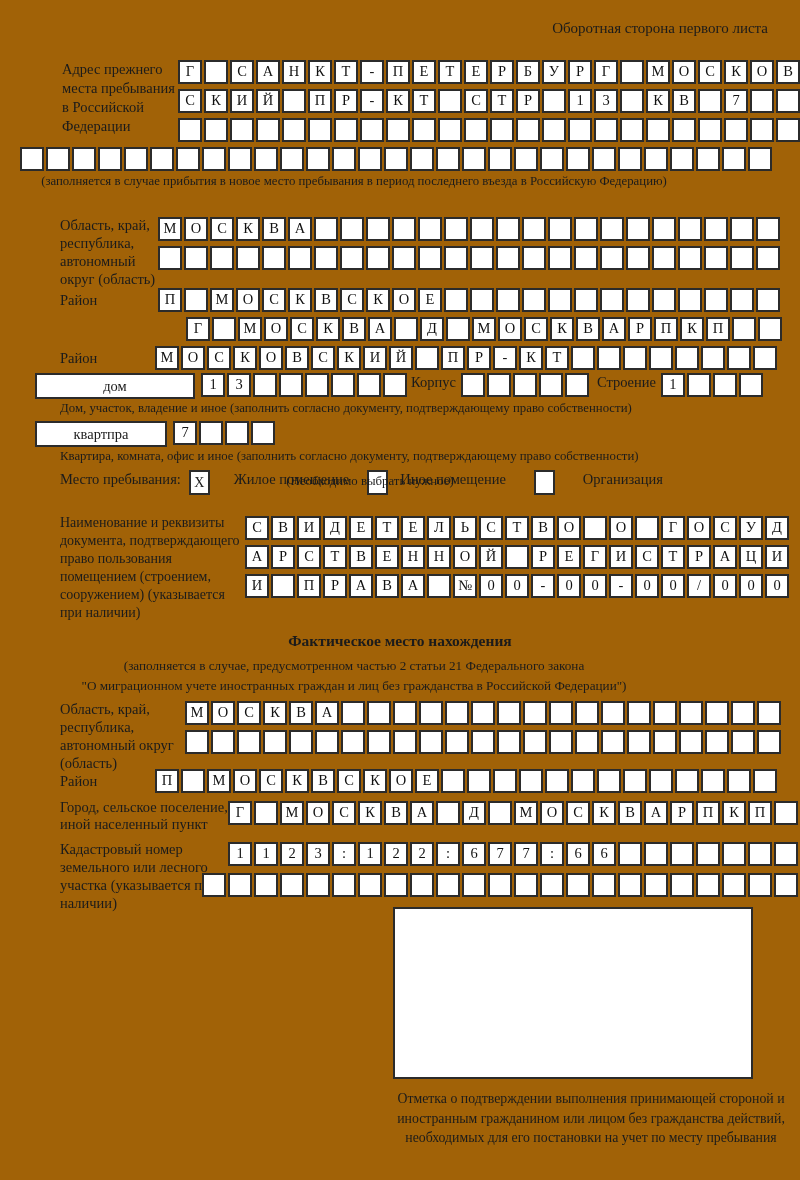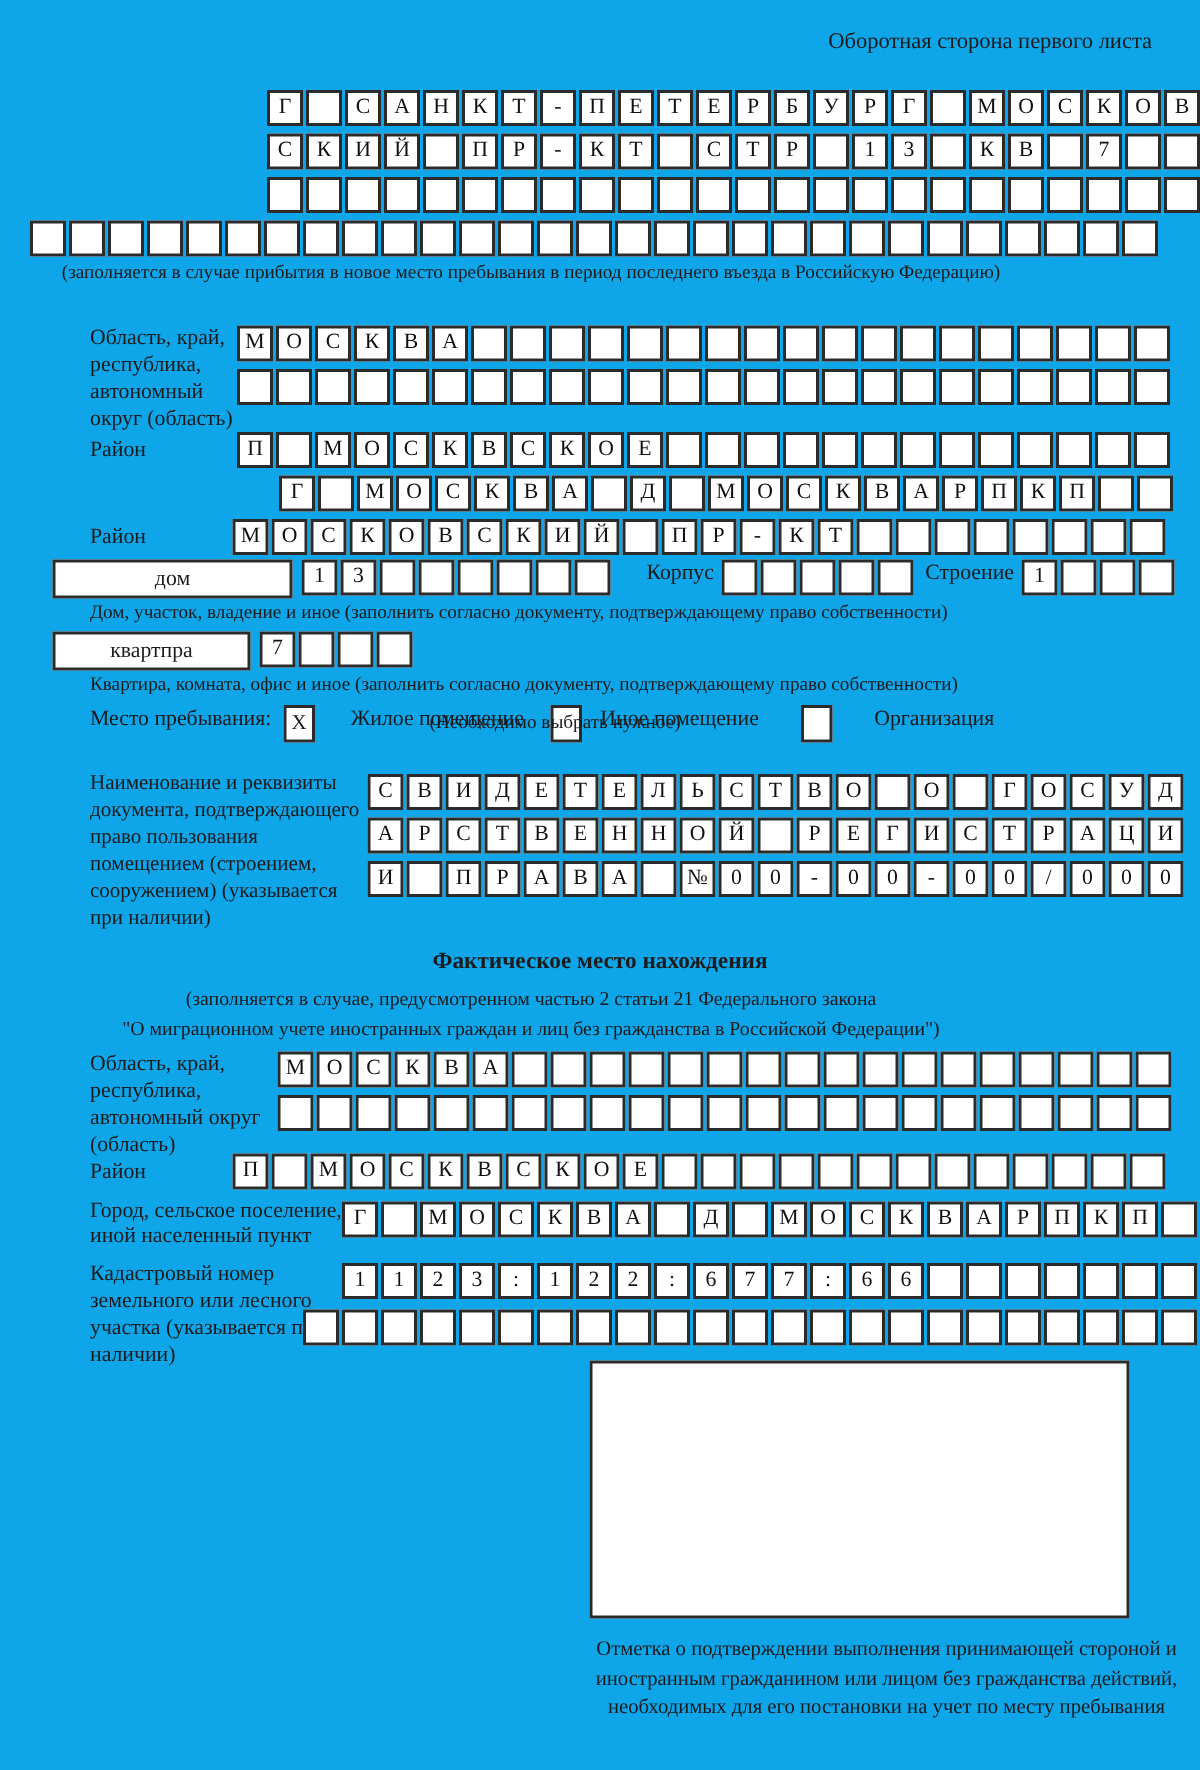--- a/index.html
+++ b/index.html
@@ -1,16 +1,16 @@
 <!DOCTYPE html>
 <html><head>
 <meta charset="utf-8">
 <style>
   html,body{margin:0;padding:0;background:#fff;}
-  .page{position:relative;width:800px;height:1180px;background:#0ea5e9;
+  .page{position:relative;width:800px;height:1180px;background:#a16207;
         font-family:"Liberation Serif","DejaVu Serif",serif;color:#1b1b1b;overflow:hidden;}
   .abs{position:absolute;}
   .grid{display:flex;gap:2px;}
   .cell{box-sizing:border-box;flex:0 0 24px;width:24px;height:24px;border:2px solid #2b2b2b;
         background:#fff;text-align:center;font-size:14.5px;line-height:19px;color:#111;}
   .lbl{font-size:14.5px;line-height:19px;}
   .lbl-sm{font-size:14px;line-height:18px;}
   .cap{font-size:12.8px;text-align:center;width:708px;}
   .cap-left{font-size:12.8px;}
   .ttl{font-size:15.5px;font-weight:bold;text-align:center;width:800px;}
@@ -21,20 +21,21 @@
   .flexrow{display:flex;}
   .stamp{box-sizing:border-box;border:2px solid #2b2b2b;background:#fff;}
 </style>
 </head>
 <body>
 
 <div class="page">
 
   <div class="abs" style="top:20px;left:0;width:768px;text-align:right;font-size:15px;">Оборотная сторона первого листа</div>
 
+  <div class="abs lbl" style="top:60px;left:62px;width:120px;">Адрес прежнего места пребывания в Российской Федерации</div>
   <div class="abs grid" style="top:60px;left:178px;">
       <div class="cell">Г</div>
       <div class="cell"></div>
       <div class="cell">С</div>
       <div class="cell">А</div>
       <div class="cell">Н</div>
       <div class="cell">К</div>
       <div class="cell">Т</div>
       <div class="cell">-</div>
       <div class="cell">П</div>
@@ -281,21 +282,21 @@
     <div class="grid" style="margin-left:6px;">
         <div class="cell">1</div>
         <div class="cell">3</div>
         <div class="cell"></div>
         <div class="cell"></div>
         <div class="cell"></div>
         <div class="cell"></div>
         <div class="cell"></div>
         <div class="cell"></div>
       </div>
-    <div class="lbl" style="margin-left:24px;">Корпус</div>
+    <div class="lbl" style="margin-left:4px;">Корпус</div>
     <div class="grid" style="margin-left:5px;">
         <div class="cell"></div>
         <div class="cell"></div>
         <div class="cell"></div>
         <div class="cell"></div>
         <div class="cell"></div>
       </div>
     <div class="lbl" style="margin-left:8px;">Строение</div>
     <div class="grid" style="margin-left:5px;">
         <div class="cell">1</div>

